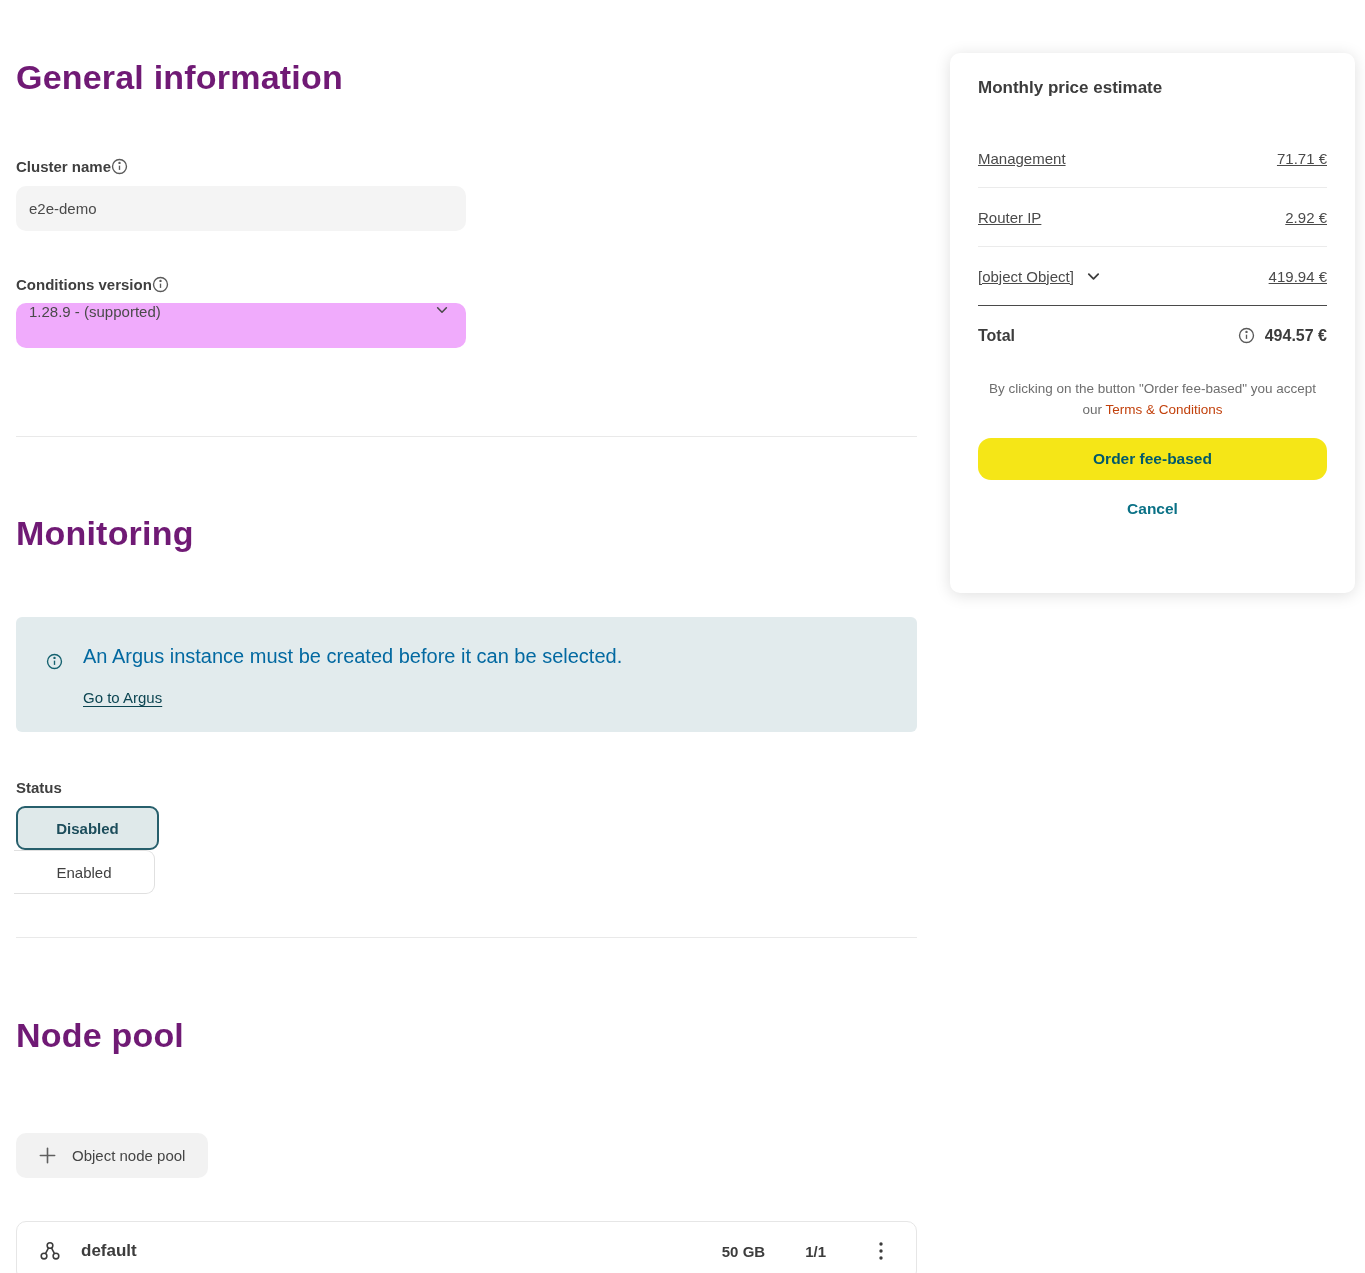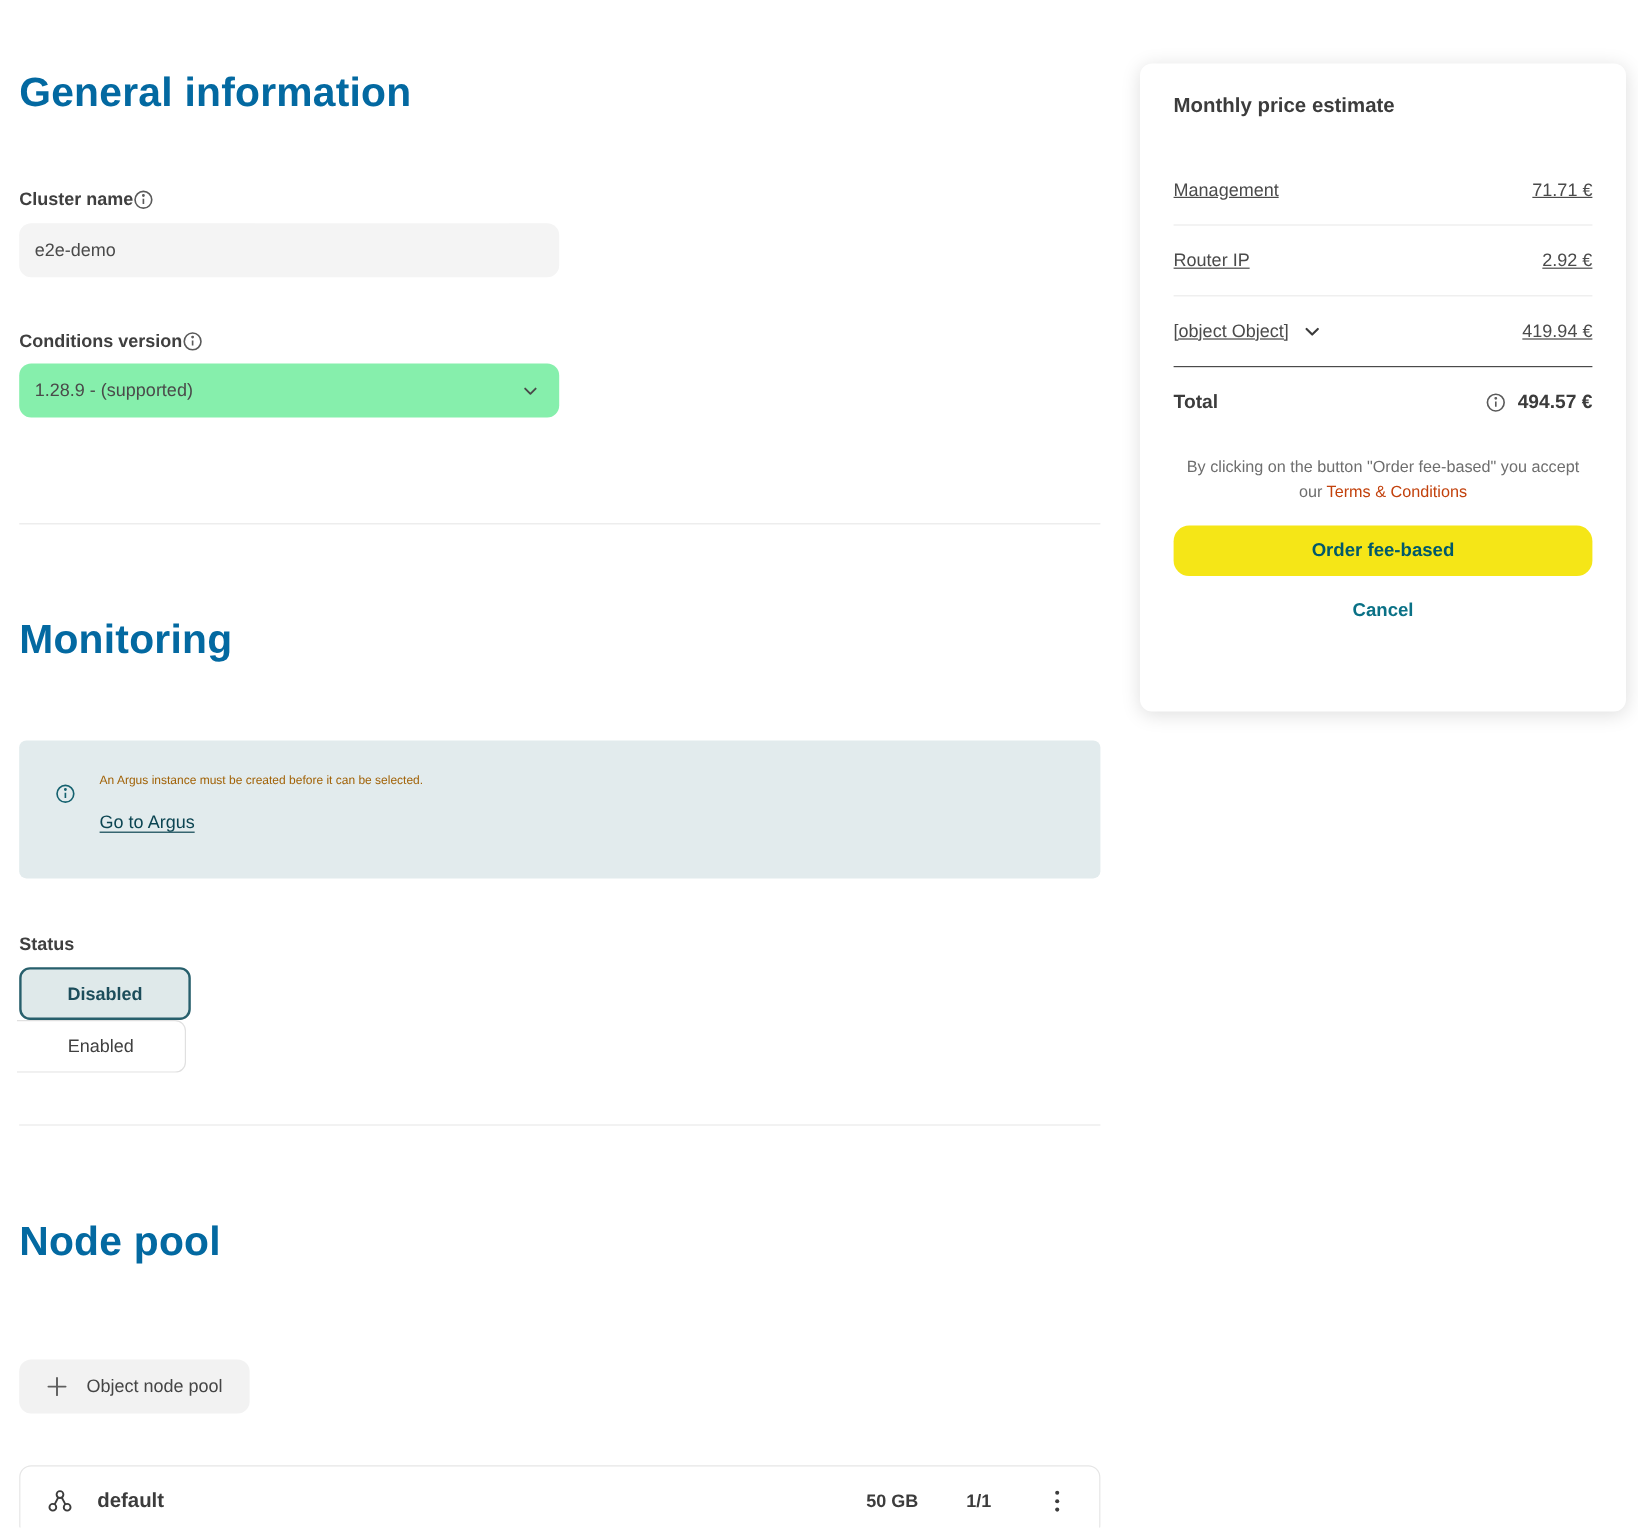--- a/index.html
+++ b/index.html
@@ -2,57 +2,57 @@
 <html><head>
 <meta charset="utf-8">
 <style>
   * { margin: 0; padding: 0; box-sizing: border-box; }
   html, body { width: 1365px; height: 1273px; background: #ffffff; overflow: hidden; }
   body { font-family: "Liberation Sans", sans-serif; color: #454545; }
   #page { position: relative; width: 1365px; height: 1273px; }
 
   .h1 {
     position: absolute; left: 16px;
-    font-size: 34px; font-weight: 700; color: #0369a1; letter-spacing: 0.2px;
+    font-size: 34px; font-weight: 700; color: #701a75; letter-spacing: 0.2px;
   }
 
   .field-label {
     position: absolute; left: 16px;
     display: flex; align-items: center; 
     font-size: 15px; font-weight: 700; color: #3f3f3f;
   }
   .info-icon { width: 17px; height: 17px; display: inline-flex; }
   .info-icon svg { width: 100%; height: 100%; }
 
   .text-input {
     position: absolute; left: 16px; width: 450px; height: 45px;
     background: #f4f4f4; border: none; border-radius: 10px;
     padding: 0 13px; font-family: "Liberation Sans", sans-serif;
     font-size: 15px; color: #4a4a4a; outline: none;
   }
 
   .select {
     position: absolute; left: 16px; width: 450px; height: 45px;
-    background: #86efac; border-radius: 10px;
-    display: flex; align-items: center; justify-content: space-between;
+    background: #f0abfc; border-radius: 10px;
+    display: flex; justify-content: space-between;
     padding: 0 17px 0 13px; font-size: 15px; color: #4a4a4a; cursor: pointer;
   }
   .chevron-down { width: 14px; height: 14px; display: inline-flex; }
 
   .divider {
     position: absolute; left: 16px; width: 901px; height: 1px; background: #e9e9e9;
   }
 
   .alert {
     position: absolute; left: 16px; width: 901px; height: 115px;
     background: #e2ebed; border-radius: 6px;
     display: flex; padding: 28px 30px; gap: 20px;
   }
   .alert .alert-body { display: flex; flex-direction: column; gap: 21px; }
-  .alert .alert-msg { font-size: 10px; color: #a16207; }
+  .alert .alert-msg { font-size: 20px; color: #0369a1; }
   .alert .alert-link {
     font-size: 15px; color: #0c4552; text-decoration: underline;
     text-underline-offset: 3px; cursor: pointer; width: fit-content;
   }
 
   .toggle-group { position: absolute; left: 16px; display: flex; }
   .toggle-option {
     height: 44px; display: flex; align-items: center; justify-content: center;
     font-size: 15px; cursor: pointer;
   }

